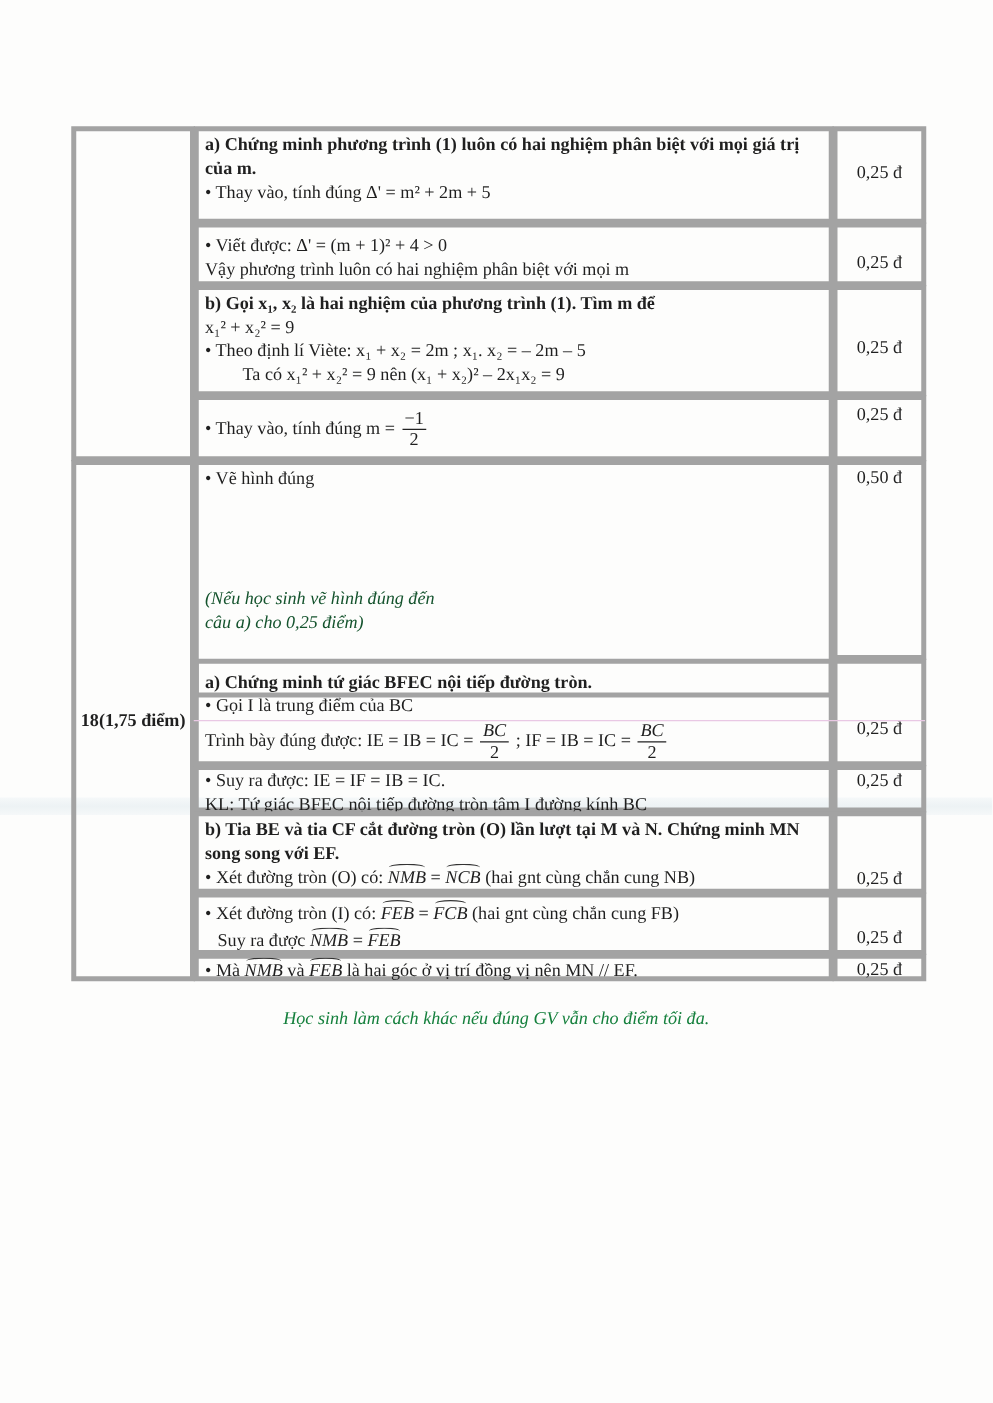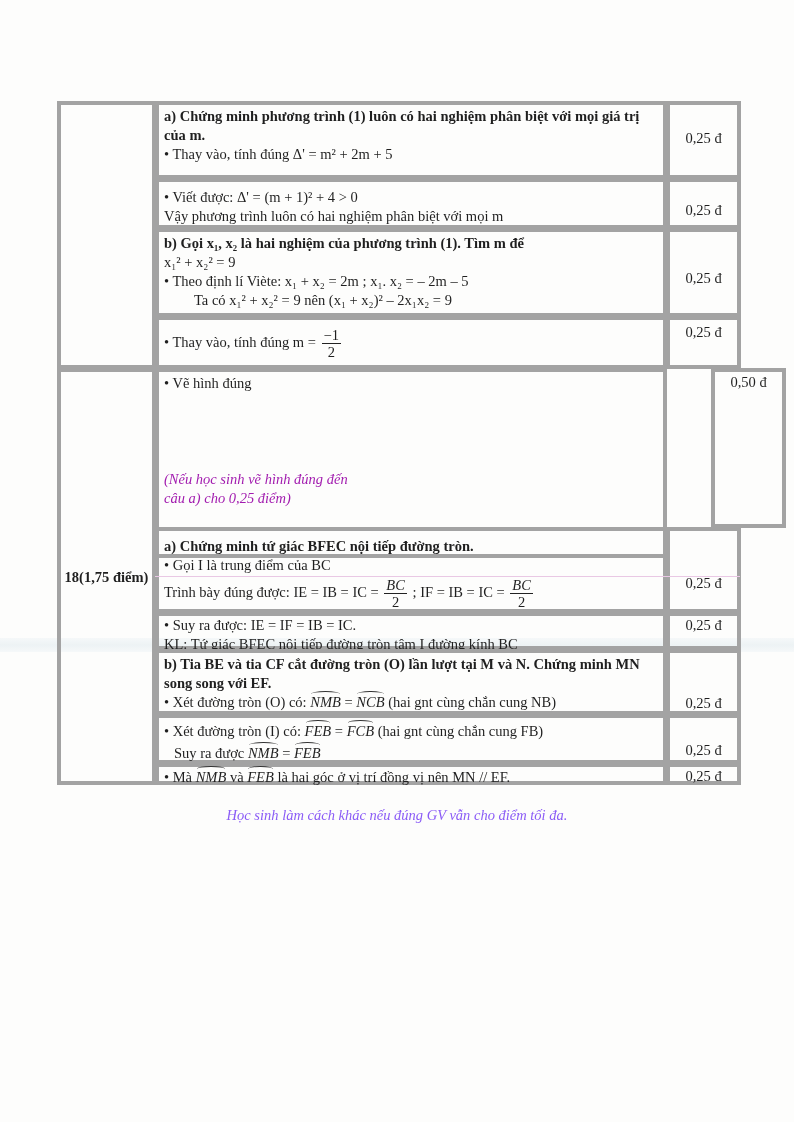--- a/index.html
+++ b/index.html
@@ -11,21 +11,21 @@
   .cell { position: absolute; box-sizing: border-box; border: 4px solid #a3a3a3; }
   .c1 { left: 0; width: 99px; }
   .c2 { left: 98px; width: 512px; padding: 2px 5px; line-height: 19px; }
   .c3 { left: 609px; width: 75px; text-align: center; }
   .b { font-weight: bold; }
   .i { font-style: italic; }
   .frac { display: inline-flex; flex-direction: column; align-items: center; vertical-align: middle; line-height: 16px; margin: 0 2px; }
   .frac .num { border-bottom: 1px solid #222; padding: 0 2px; }
   .arc { position: relative; display: inline-block; font-style: italic; }
   .arc::before { content: ""; position: absolute; left: 1px; right: 1px; top: -2px; height: 5px; border-top: 1px solid #333; border-radius: 50% 50% 0 0; }
-  .note { position: absolute; left: 0; right: 0; top: 807px; text-align: center; font-style: italic; font-size: 14.5px; color: #8b5cf6; }
+  .note { position: absolute; left: 0; right: 0; top: 807px; text-align: center; font-style: italic; font-size: 14.5px; color: #15803d; }
   .band { position: absolute; left: 0; width: 794px; top: 638px; height: 14px; background: linear-gradient(#f2f6f8, #e6eef1, #f2f6f8); opacity: 0.7; }
   .pink { position: absolute; left: 155px; width: 585px; top: 576px; height: 1px; background: #e9c8e4; }
   .merged { display: flex; flex-direction: row; align-items: center; justify-content: center; font-weight: bold; text-align: center; line-height: 20px; }
 </style>
 </head>
 <body>
 
 <div class="band"></div>
 
 <div class="tbl">
@@ -60,21 +60,21 @@
   </div>
   <div class="cell c3" style="top:215px;height:53px;padding-top:4px;">0,25 đ</div>
 
   <div class="cell c1 merged" style="top:267px;height:417px;">
     <span>18</span>
     <span>(1,75 điểm)</span>
   </div>
 
   <div class="cell c2" style="top:267px;height:190px;">
     <div>• Vẽ hình đúng</div>
-    <div class="i" style="position:absolute;left:5px;top:98px;width:200px;color:#a21caf;">(Nếu học sinh vẽ hình đúng đến câu a) cho 0,25 điểm)</div>
+    <div class="i" style="position:absolute;left:5px;top:98px;width:200px;color:#14532d;">(Nếu học sinh vẽ hình đúng đến câu a) cho 0,25 điểm)</div>
     <svg style="position:absolute;left:308px;top:-4px;" width="160" height="165" viewBox="300 364 160 165">
       <circle cx="531" cy="455" r="60" fill="none" stroke="#777" stroke-width="1"></circle>
 
       <rect x="487" y="452" width="12" height="10" fill="#9a9a9a" stroke="#555" transform="rotate(-20 493 457)"></rect>
       <rect x="537" y="437" width="11" height="11" fill="#9a9a9a" stroke="#555" transform="rotate(45 542 442)"></rect>
       <g stroke="#444" stroke-width="1.1" fill="none">
         <line x1="512" y1="400" x2="481" y2="486"></line>
         <line x1="512" y1="400" x2="581" y2="486"></line>
         <line x1="481" y1="486" x2="581" y2="486"></line>
         <line x1="481" y1="486" x2="573" y2="413"></line>
@@ -103,21 +103,21 @@
         <text x="461" y="452">N</text>
         <text x="546" y="442">E</text>
         <text x="482" y="462">F</text>
         <text x="522" y="460">O</text>
         <text x="468" y="491">B</text>
         <text x="585" y="491">C</text>
         <text x="528" y="499">I</text>
       </g>
     </svg>
   </div>
-  <div class="cell c3" style="top:267px;height:160px;padding-top:2px;margin-left:45px;">0,50 đ</div>
+  <div class="cell c3" style="top:267px;height:160px;padding-top:2px;">0,50 đ</div>
 
   <div class="cell c2" style="top:426px;height:86px;padding-top:6px;">
     <div class="b">a) Chứng minh tứ giác BFEC nội tiếp đường tròn.</div>
     <div>• Gọi I là trung điểm của BC</div>
     <div style="margin-top:2px;"><span>Trình bày đúng được: IE = IB = IC = </span><span class="frac i">
           <span class="num">BC</span>
           <span style="font-style:normal">2</span>
         </span><span> ; IF = IB = IC = </span><span class="frac i">
           <span class="num">BC</span>
           <span style="font-style:normal">2</span>

